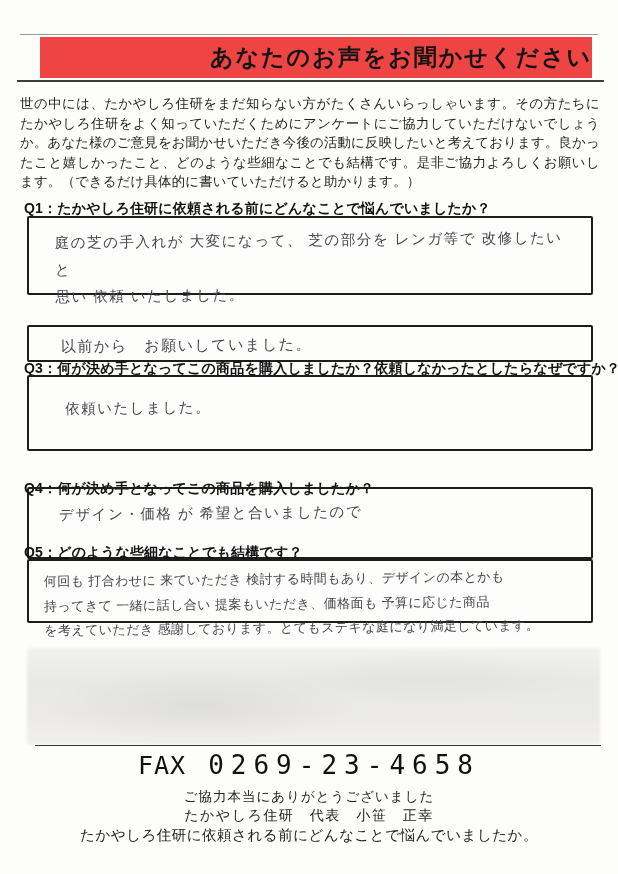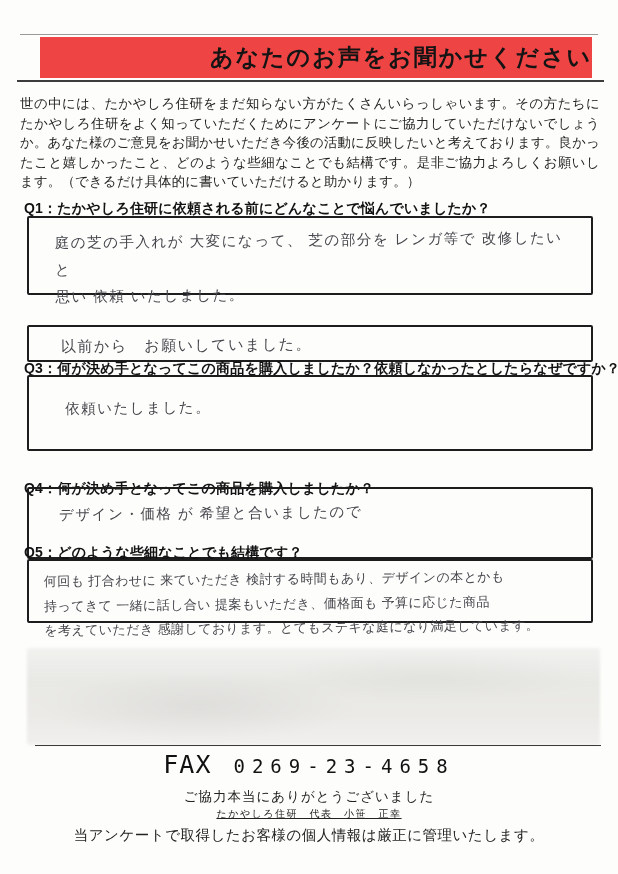--- a/index.html
+++ b/index.html
@@ -81,27 +81,27 @@
     position:absolute; top:745px; left:35px; width:566px; height:1px;
     background:#3a3a3a;
   }
   
   .fax-row {
     position:absolute; top:750px; left:0; width:618px;
     display:flex; align-items:baseline; justify-content:center; gap:22px;
     font-family:"DejaVu Sans Mono", monospace; color:#111;
   }
   .fax-label  { font-size:25px; letter-spacing:1px; }
-  .fax-number { font-size:19px; letter-spacing:7px; }
+  .fax-number { font-size:26px; letter-spacing:7px; }
   .foot-line {
     position:absolute; left:0; width:618px; text-align:center;
     font-family:"Liberation Serif", serif; color:#222;
   }
   #thanks  { top:788px; font-size:13.5px; letter-spacing:1px; }
-  #company { top:807px; font-size:10px; letter-spacing:1.5px;text-decoration:underline; }
+  #company { top:807px; font-size:14px; letter-spacing:1.5px; }
   #privacy { top:826px; font-size:14.5px; letter-spacing:0.5px; }
 </style>
 </head>
 <body>
 
 <div class="page">
 
   <div class="rule-top"></div>
   <div class="title-band">
     <h1>あなたのお声をお聞かせください</h1>
@@ -140,15 +140,15 @@
   <div class="redacted"></div>
   <div class="rule-bottom"></div>
 
   <div class="fax-row">
     <span class="fax-label">FAX</span>
     <span class="fax-number">0269-23-4658</span>
   </div>
 
   <div class="foot-line" id="thanks">ご協力本当にありがとうございました</div>
   <div class="foot-line" id="company">たかやしろ住研　代表　小笹　正幸</div>
-  <div class="foot-line" id="privacy">当アンケートで取得したお客様の個人情報は厳正に管理いたします。</div>
+  <div class="foot-line" id="privacy">たかやしろ住研に依頼される前にどんなことで悩んでいましたか。</div>
 
 </div>
 
 </body></html>

